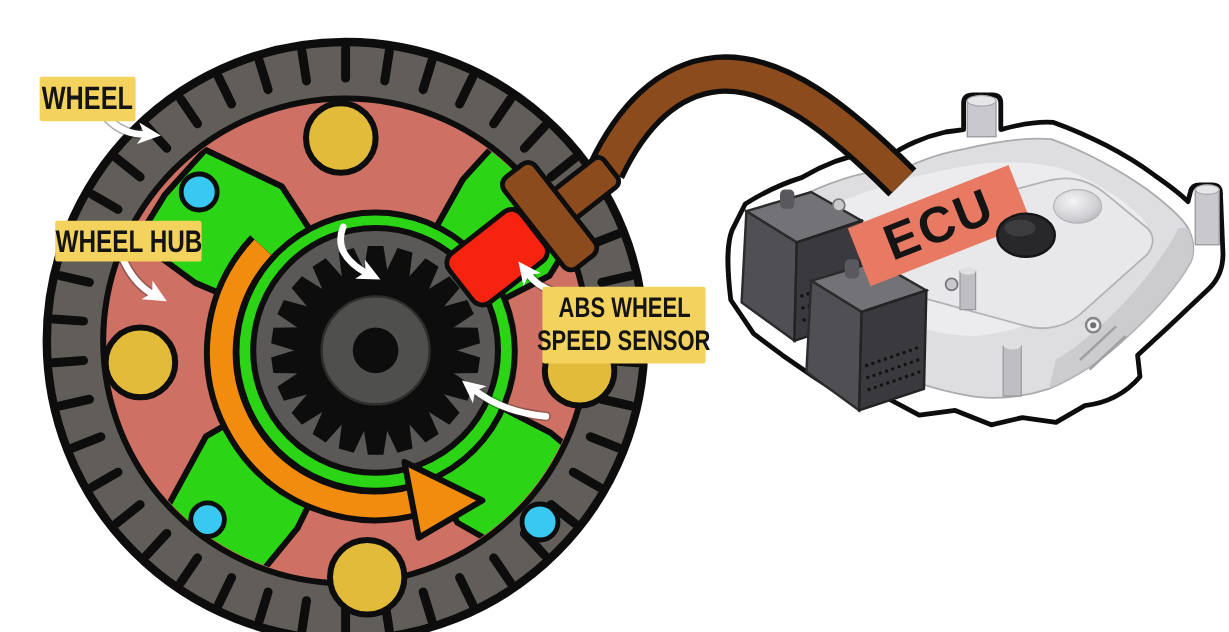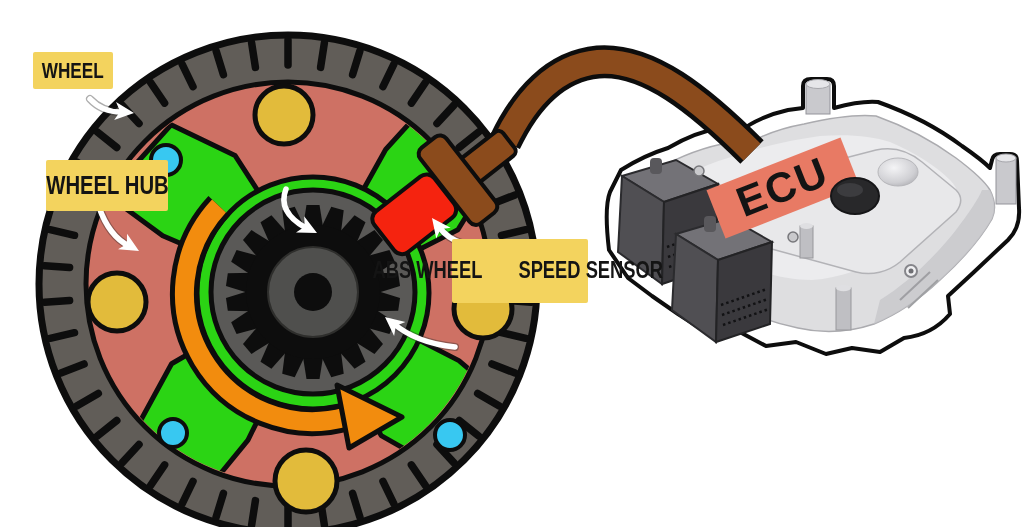--- a/index.html
+++ b/index.html
@@ -23,23 +23,23 @@
   .f-eculabel{fill:var(--c-ecu-label-bg,#E87A64)}
   .ol{stroke:var(--c-outline,#0D0D0D);}
   .white-arrow{fill:none;stroke:#fff;stroke-width:5.5;stroke-linecap:round;}
   .white-arrow-shadow{fill:none;stroke:rgba(40,40,40,.38);stroke-width:8;stroke-linecap:round;}
   .wa-head{fill:#fff;}
   
   .callout{position:absolute;display:flex;align-items:center;justify-content:center;
            background:var(--c-label-bg,#F3D35E);color:var(--c-label-text,#141414);
            font-weight:bold;border-radius:2px;text-align:center;line-height:1.18;}
   .callout span{display:inline-block;transform:scaleX(.78);white-space:nowrap;}
-  .lbl-wheel{left:33px;top:52px;width:80px;height:37px;font-size:22px;}
-  .lbl-hub{left:46px;top:160px;width:122px;height:51px;font-size:26px;}
-  .lbl-sensor{left:452px;top:239px;width:136px;height:64px;font-size:23.5px;}
+  .lbl-wheel{left:33px;top:64px;width:80px;height:37px;font-size:27px;}
+  .lbl-hub{left:46px;top:184px;width:122px;height:34px;font-size:26px;}
+  .lbl-sensor{left:452px;top:239px;width:136px;height:64px;font-size:23.5px;flex-direction:column;}
   .lbl-reluctor{left:428px;top:347px;width:180px;height:33px;font-size:25px;}
 </style>
 </head>
 <body>
 
 <div class="stage">
 <svg width="1024" height="527" viewBox="0 0 1024 527">
   <defs>
     <clipPath id="discClip">
           <circle cx="288" cy="284" r="199"></circle>

